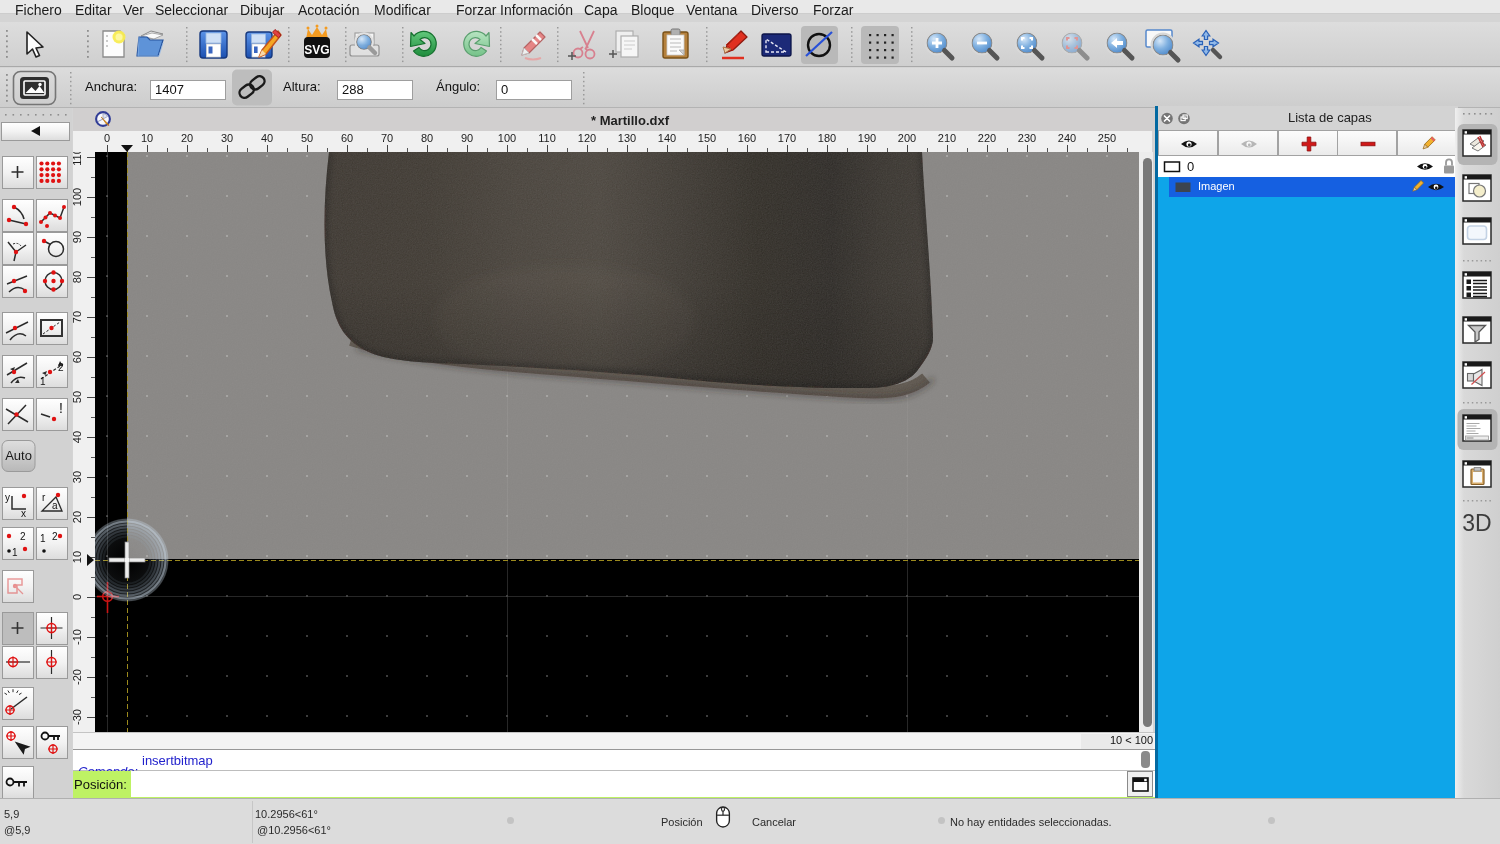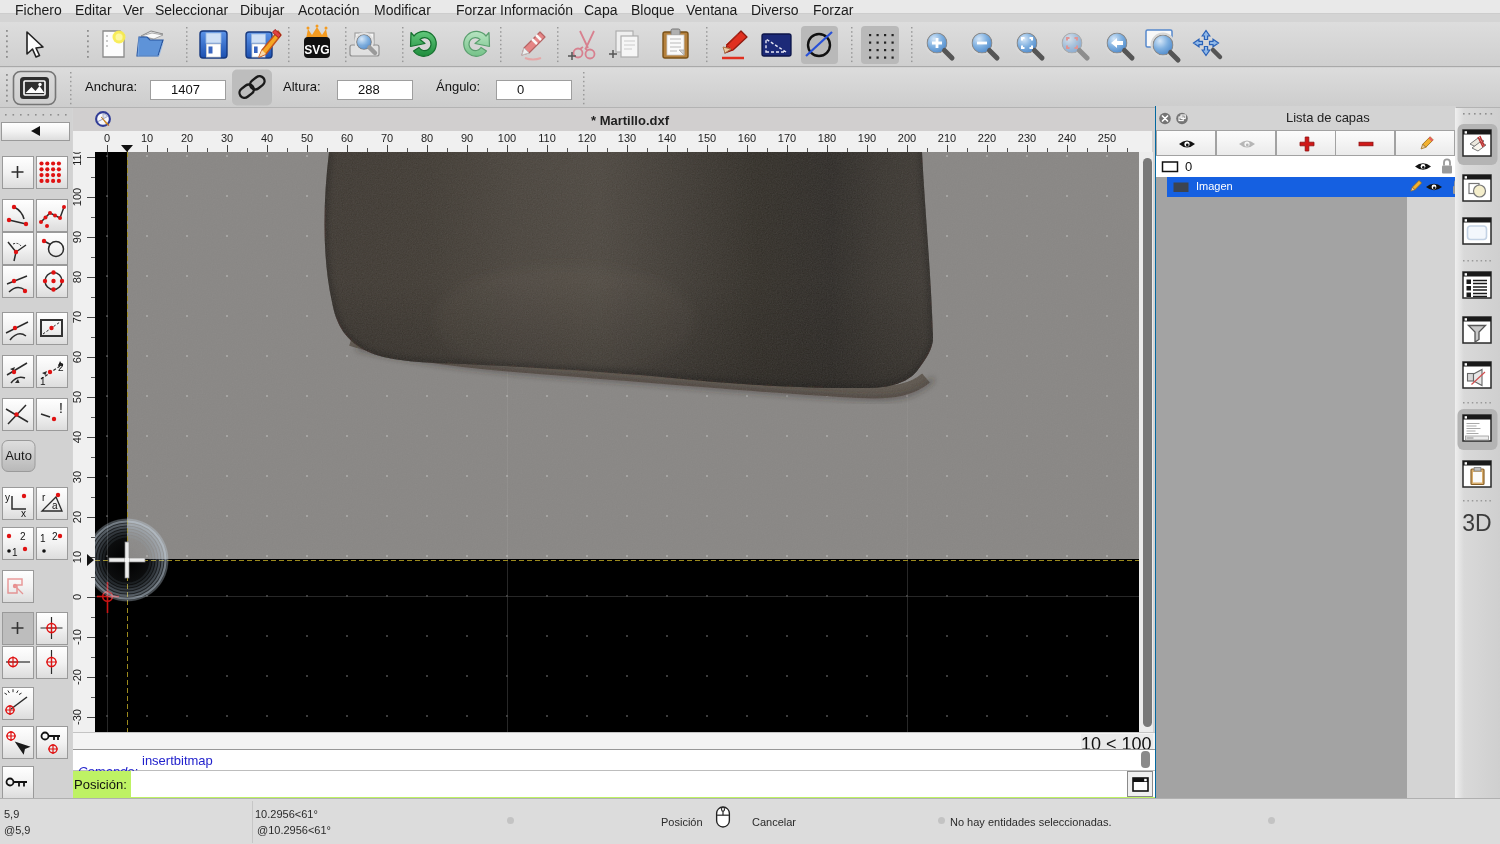--- a/index.html
+++ b/index.html
@@ -5,43 +5,43 @@
 html,body{width:1500px;height:844px;overflow:hidden}
 body{font-family:"Liberation Sans",sans-serif;position:relative;background:#d4d4d4}
 .abs{position:absolute}
 
 #menubar{left:0;top:0;width:1500px;height:14px;background:#e9e9e9;border-bottom:1px solid #cdcdcd;font-size:14px;color:#1b1b1b}
 #menubar span{position:absolute;top:2px;white-space:nowrap}
 
 #tb1{left:0;top:22px;width:1500px;height:45px;background:linear-gradient(#dddddd,#cfcfcf);border-bottom:1px solid #a9a9a9}
 #tb2{left:0;top:68px;width:1500px;height:40px;background:linear-gradient(#dcdcdc,#cdcdcd);border-bottom:1px solid #b3b3b3}
 .tblabel{position:absolute;font-size:13px;color:#111;top:11px}
-.tbinput{position:absolute;top:12px;height:20px;background:#fff;border:1px solid #9e9e9e;font-size:13px;color:#111;padding-left:20px;line-height:18px}
+.tbinput{position:absolute;top:12px;height:20px;background:#fff;border:1px solid #9e9e9e;font-size:13px;color:#111;padding-left:4px;line-height:18px}
 
 #leftpanel{left:0;top:108px;width:72px;height:690px;background:#d2d2d2;border-right:1px solid #9b9b9b}
 
 #doctitle{left:73px;top:108px;width:1082px;height:23px;background:#d1cfcf;font-size:13px;color:#1a1a1a}
 
 #hruler{left:73px;top:131px;width:1079px;height:21px;background:#f0f0f0}
 #vruler{left:73px;top:152px;width:22px;height:580px;background:#f0f0f0}
 
 #canvas{left:95px;top:152px;width:1044px;height:580px;background:#000;overflow:hidden}
 
 #vscroll{left:1139px;top:152px;width:14px;height:580px;background:#ececec}
 #vthumb{left:4px;top:6px;width:9px;height:569px;background:#787878;border-radius:5px}
 
 #hstrip{left:73px;top:732px;width:1082px;height:17px;background:#f4f4f4;border-top:1px solid #c4c4c4}
-#gridinfo{position:absolute;right:2px;top:1px;width:72px;height:15px;background:#eaeaea;font-size:18px;color:#111;}
+#gridinfo{position:absolute;right:2px;top:1px;width:72px;height:15px;background:#eaeaea;font-size:11px;color:#111;text-align:right}
 
 #comando{left:73px;top:749px;width:1082px;height:22px;background:#fff;border-top:1px solid #989898;border-bottom:1px solid #bdbdbd;font-size:13px;color:#2222cc}
 
 #posrow{left:73px;top:771px;width:1082px;height:27px;background:#bef264;font-size:13px;color:#111}
 #posinput{position:absolute;left:58px;top:0;width:1069px;height:26px;background:#fff}
 
-#rpanel{left:1155px;top:106px;width:252px;height:692px;background:#a3a3a3;border-left:1px solid #0369a1}
+#rpanel{left:1155px;top:106px;width:300px;height:692px;background:#0ea5e9;border-left:3px solid #0369a1}
 #rphead{position:absolute;left:0;top:0;width:300px;height:24px;background:#d3d3d3;font-size:13px;color:#222}
 #rptools{position:absolute;left:0;top:24px;width:300px;height:26px}
 .rpbtn{position:absolute;top:0;width:60px;height:26px;background:linear-gradient(#fcfcfc,#ebebeb);border:1px solid #a2a2a2}
 #row0{position:absolute;left:0;top:50px;width:299px;height:21px;background:#fff;font-size:13px;color:#111}
 #row1{position:absolute;left:11px;top:71px;width:299px;height:20px;background:#1560e1;font-size:11px;color:#fff}
 
 #rdock{left:1455px;top:108px;width:45px;height:690px;background:linear-gradient(to right,#efefef 0,#d9d9d9 20%,#cfcfcf 100%)}
 
 #statusbar{left:0;top:798px;width:1500px;height:46px;background:#dcdcdc;border-top:1px solid #b0b0b0;font-size:11px;color:#2a2a2a}
 #statusbar span{position:absolute;white-space:nowrap}

